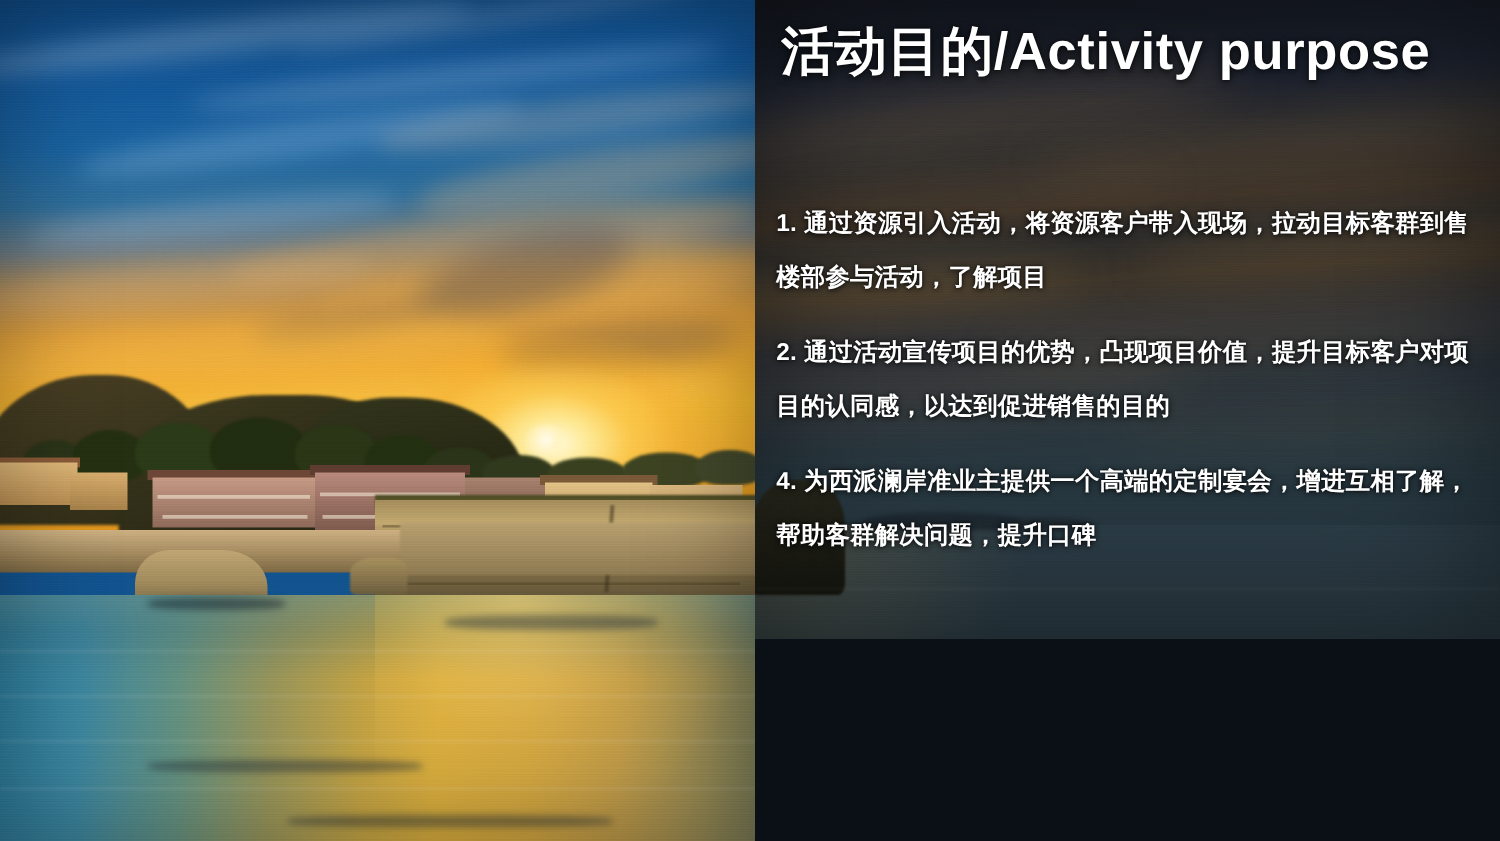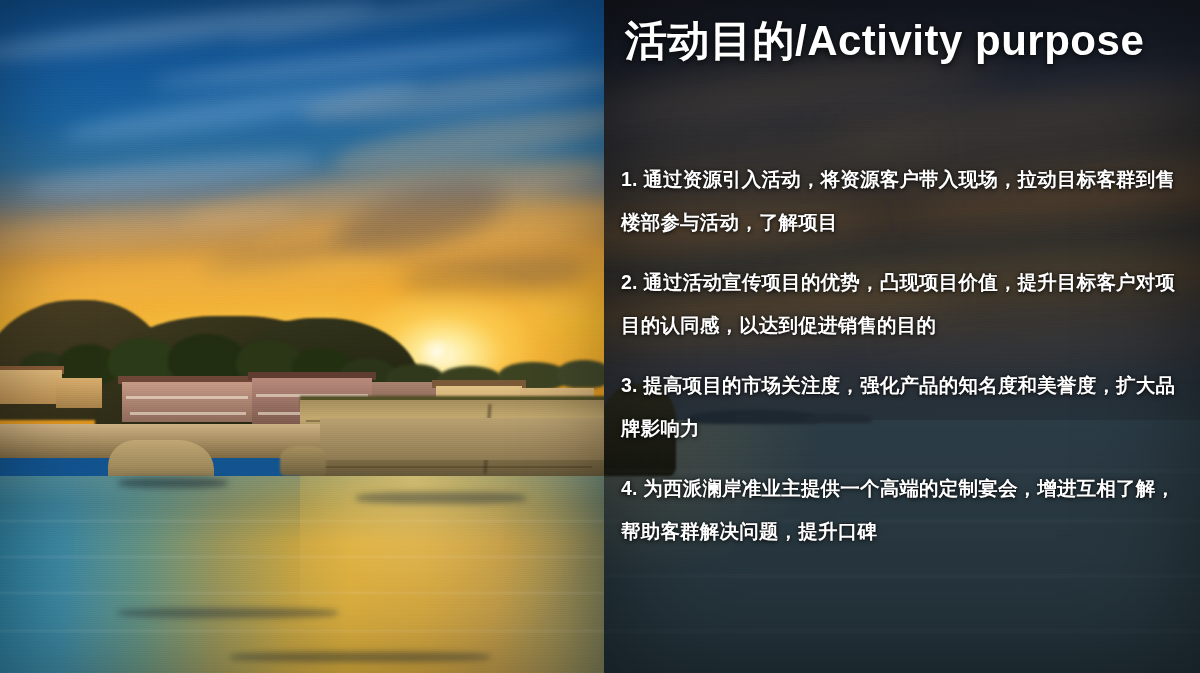--- a/index.html
+++ b/index.html
@@ -210,21 +210,21 @@
     mix-blend-mode:overlay;opacity:.5;
   }
   .vig{
     position:absolute;inset:0;
     box-shadow:inset 0 0 90px rgba(0,0,0,.35);
   }
 
   
   .panel{
     position:absolute;top:0;left:604px;
-    width:596px;height:673px;
+    width:596px;height:511px;
     overflow:hidden;
     background:#1b232b;
   }
   
   .pbg{
     position:absolute;inset:0;
     background:
       linear-gradient(176deg,
         #14171f 0%,
         #171c26 8%,
@@ -426,19 +426,18 @@
 
     <div class="pgrain"></div>
     <div class="pvig"></div>
 
     <div class="content">
       <div class="title">活动目的/Activity purpose</div>
 
       <div class="bullets">
         <div class="bullet">1. 通过资源引入活动，将资源客户带入现场，拉动目标客群到售楼部参与活动，了解项目</div>
         <div class="bullet">2. 通过活动宣传项目的优势，凸现项目价值，提升目标客户对项目的认同感，以达到促进销售的目的</div>
-        <div class="bullet">3. 提高项目的市场关注度，强化产品的知名度和美誉度，扩大品牌影响力</div>
         <div class="bullet">4. 为西派澜岸准业主提供一个高端的定制宴会，增进互相了解，帮助客群解决问题，提升口碑</div>
       </div>
     </div>
   </div>
 
 </div>
 
 </body></html>

